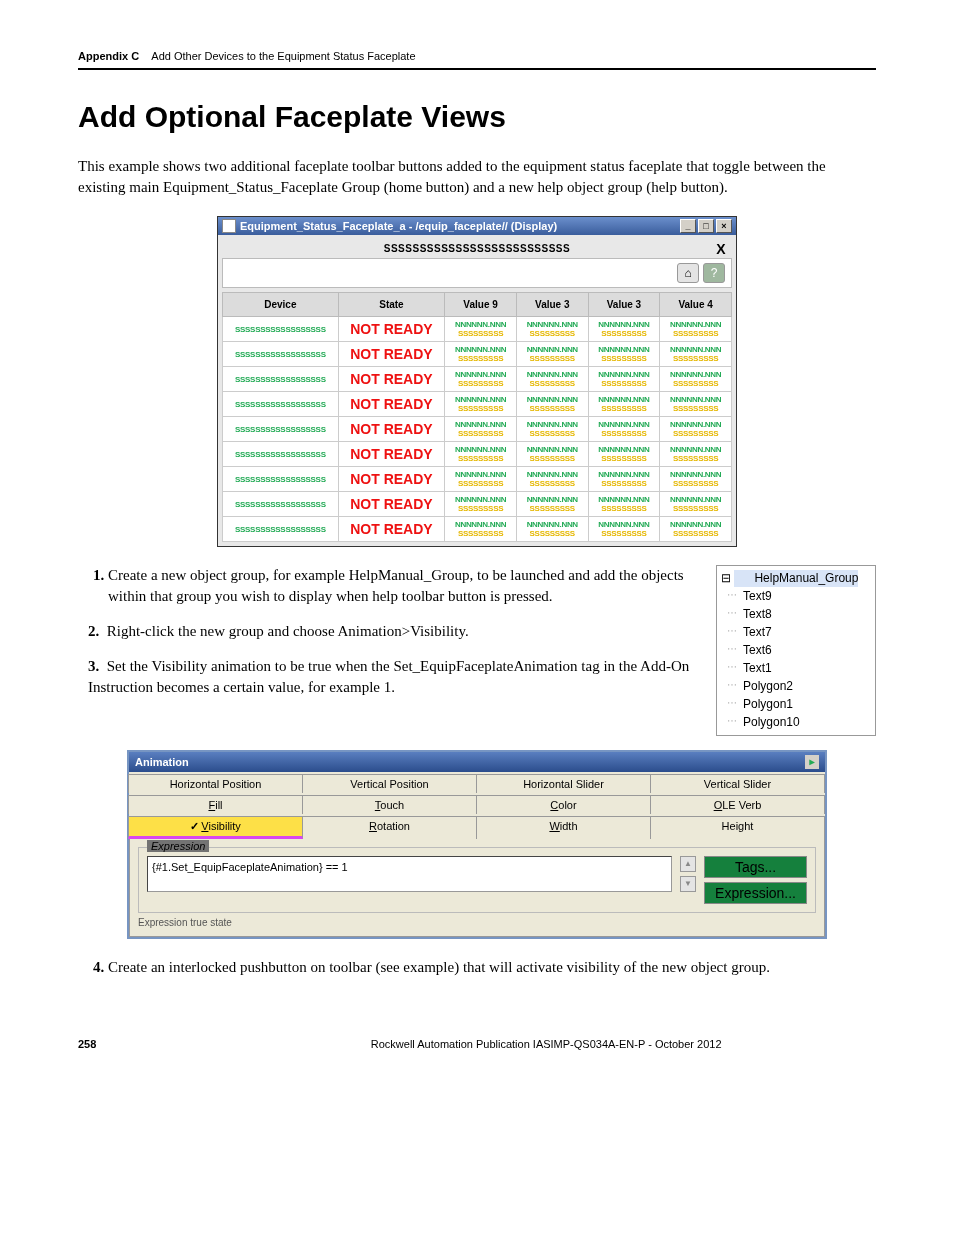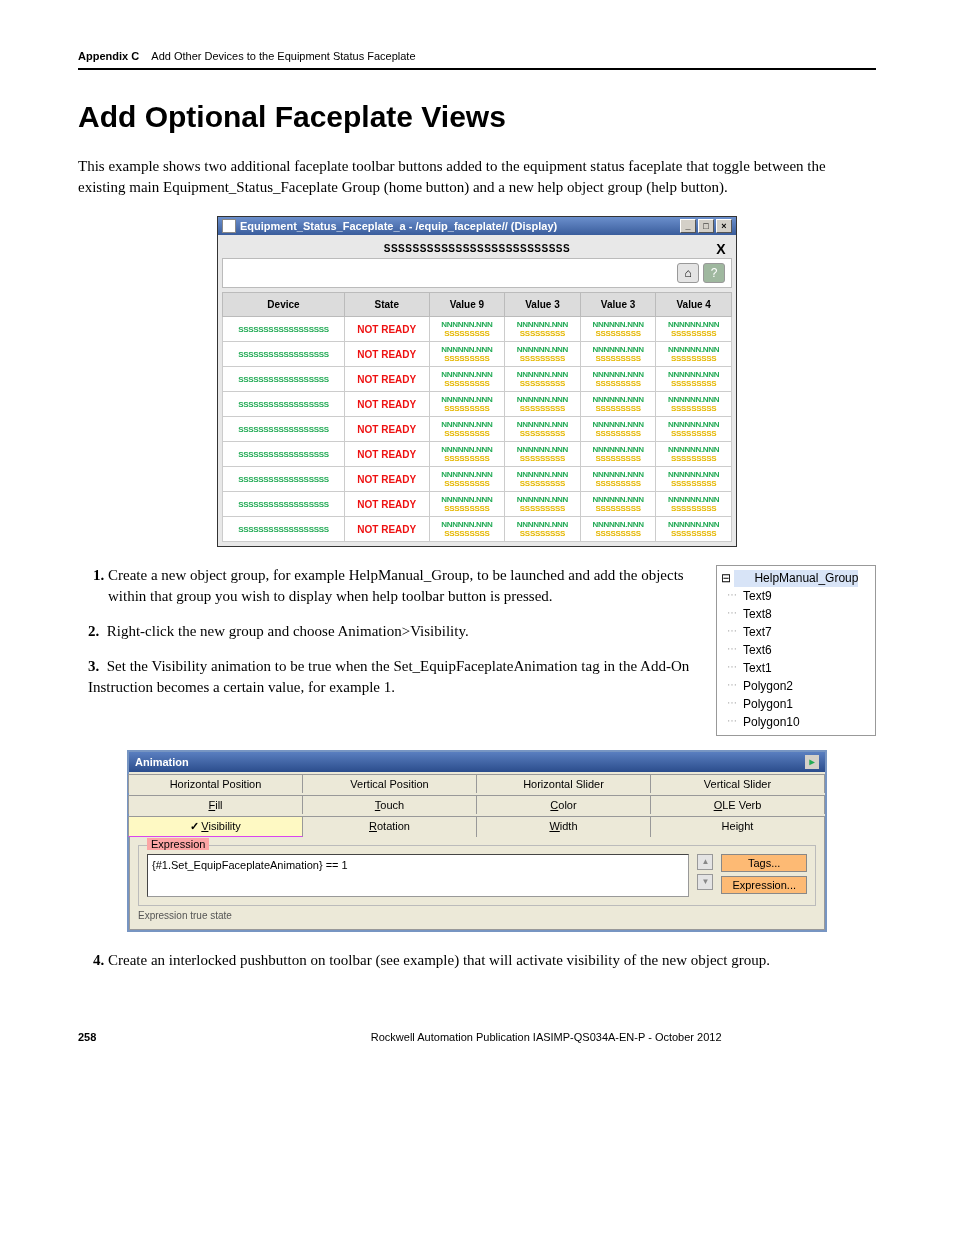--- a/index.html
+++ b/index.html
@@ -109,21 +109,21 @@
     font-weight: bold;
     text-align: center;
     font-size: 10px;
   }
   .fp-table td {
     border: 1px solid #ccc;
     padding: 3px 6px;
     text-align: center;
   }
   .dev-cell { color: #2a5; font-weight: bold; font-size: 8px; letter-spacing: -0.3px; }
-  .state-cell { color: #e11; font-weight: bold; font-size: 10px; }
+  .state-cell { color: #e11; font-weight: bold; font-size: 14px; }
   .val-top { color: #2a5; font-weight: bold; font-size: 8px; letter-spacing: -0.3px; display: block; }
   .val-bot { color: #e5b700; font-weight: bold; font-size: 8px; letter-spacing: -0.3px; display: block; }
   
   .steps { margin-left: 30px; margin-top: 12px; }
   .steps li { margin-bottom: 14px; line-height: 1.4; font-size: 15px; }
   .steps li::marker { font-weight: bold; }
   .step1-wrap { display: flex; gap: 12px; align-items: flex-start; }
   .step1-text { flex: 1; }
   .tree-box {
     width: 160px;
@@ -178,75 +178,76 @@
   .anim-tab {
     border: 1px solid #999;
     border-bottom: none;
     background: #ece9d8;
     padding: 3px 0;
     text-align: center;
     font-size: 11px;
     margin-left: -1px;
   }
   .anim-tab.active {
-    background: #fef9c3;
+    background: #fde047;
     font-weight: normal;
-    border-bottom: 1px solid #d946ef;
+    border-bottom: 3px solid #d946ef;
     position: relative;
     z-index: 2;
   }
   .anim-tab .chk { font-weight: bold; margin-right: 2px; }
   .u { text-decoration: underline; }
   .anim-body {
     border: 1px solid #999;
     border-top: 1px solid #999;
     margin-top: -1px;
     padding: 8px;
     background: #ece9d8;
   }
   .expr-group {
     border: 1px solid #bbb;
     padding: 8px;
     position: relative;
   }
   .expr-group .legend {
     position: absolute;
     top: -8px; left: 8px;
-    background: #fca5a5;
+    background: #737373;
     padding: 0 4px;
     font-size: 11px;
+    font-style: italic;
   }
   .expr-row { display: flex; gap: 8px; align-items: flex-start; }
   .expr-box {
     flex: 1;
     background: #fff;
     border: 1px inset #999;
-    height: 43px;
+    height: 36px;
     padding: 4px;
     font-size: 11px;
     position: relative;
   }
   .expr-scroll {
     display: flex; flex-direction: column; gap: 2px;
   }
   .scroll-btn {
     width: 16px; height: 16px;
     background: #e4e4e4;
     border: 1px solid #999;
     font-size: 8px;
     text-align: center;
     line-height: 14px;
     color: #888;
   }
   .expr-btns { display: flex; flex-direction: column; gap: 4px; }
   .dlg-btn {
-    background: #fdba74;
+    background: #15803d;
     border: 1px solid #888;
     padding: 2px 10px;
-    font-size: 11px;
+    font-size: 14px;
     min-width: 74px;
     text-align: center;
   }
   .truncated-label {
     font-size: 10px;
     color: #555;
     margin-top: 4px;
   }
   .footer {
     margin-top: 60px;

